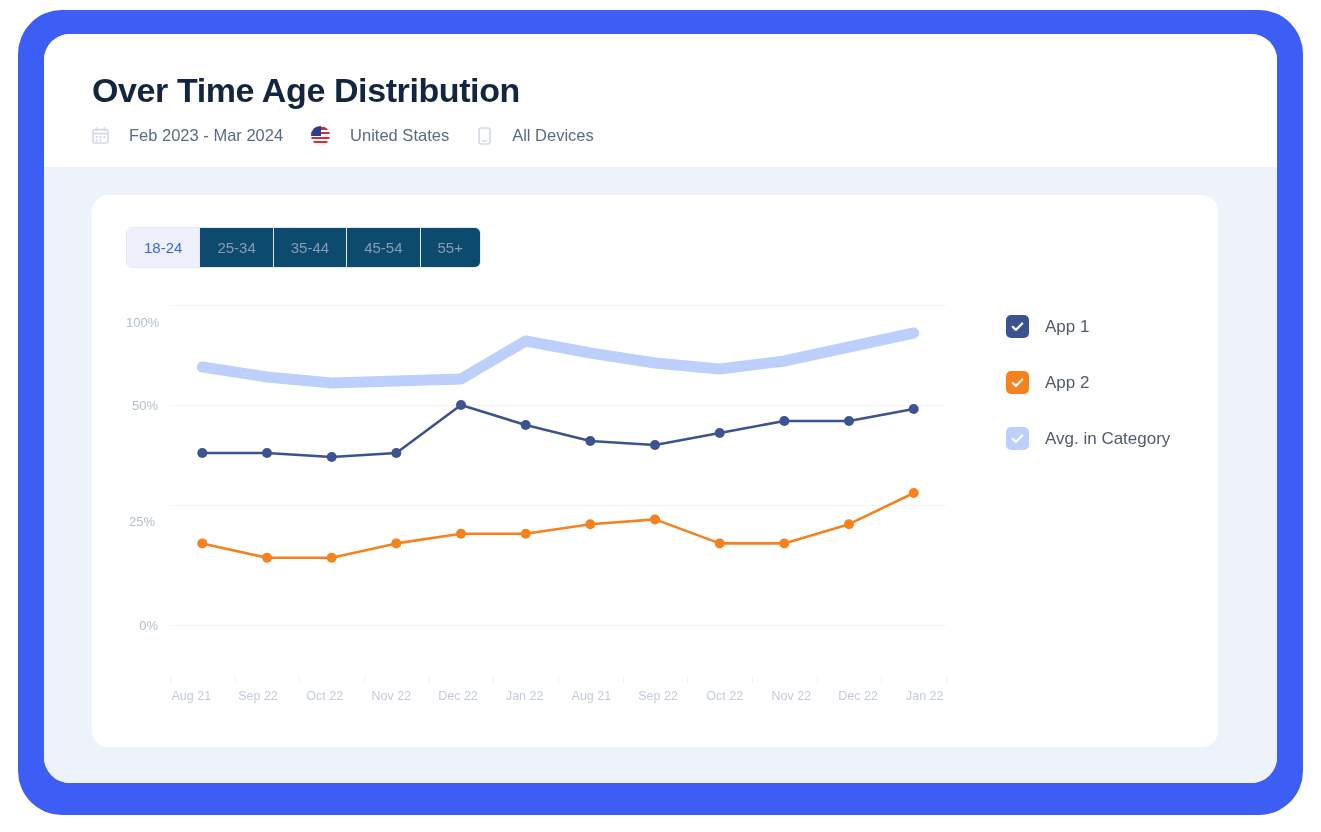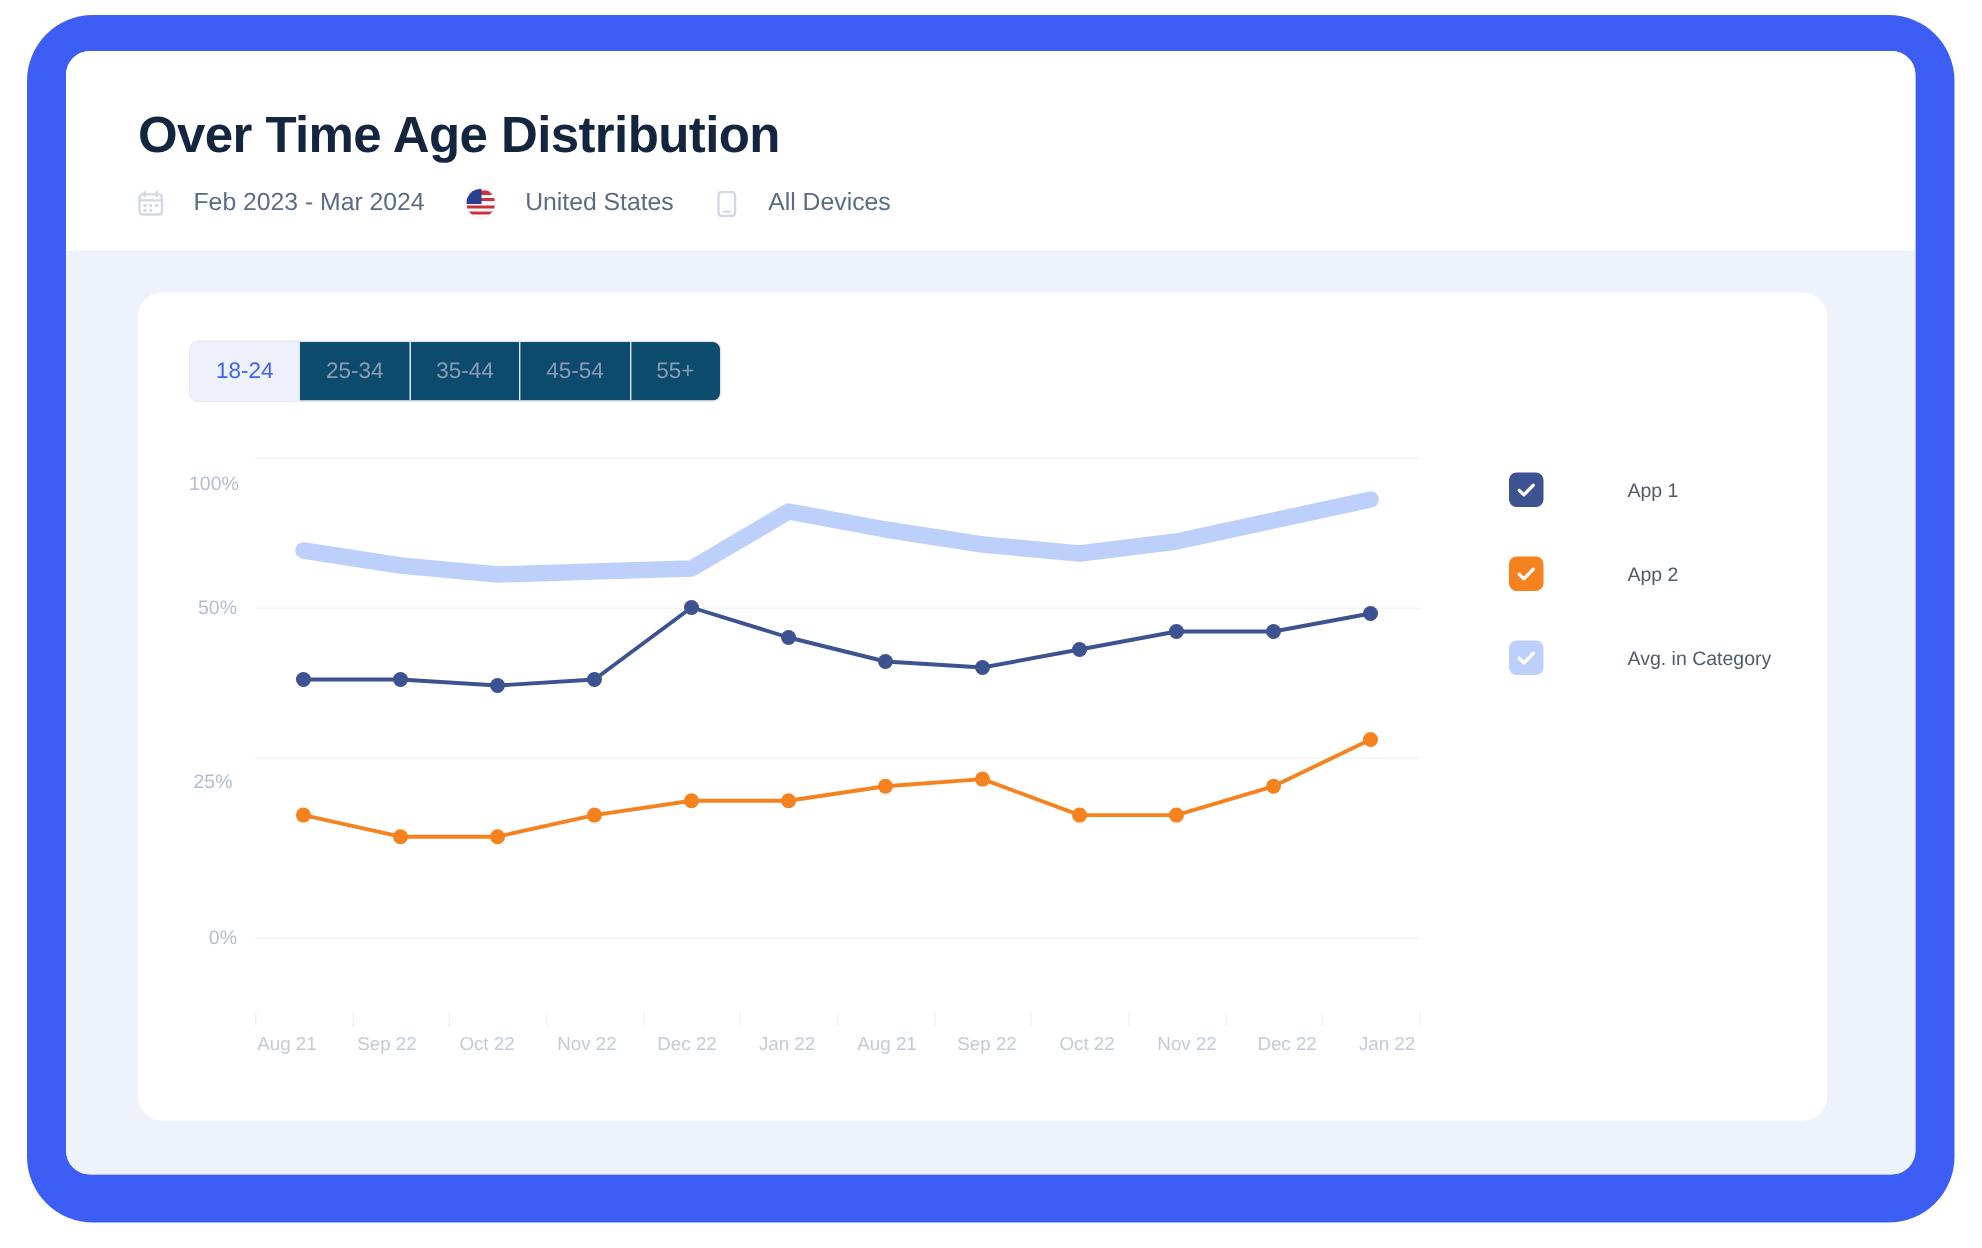--- a/index.html
+++ b/index.html
@@ -33,21 +33,21 @@
     opacity: .30;
     z-index: -1;
   }
 
   
   .app {
     position: absolute;
     left: 44px; top: 34px;
     width: 1233px; height: 749px;
     background: #ffffff;
-    border-radius: 16px;
+    border-radius: 26px;
     overflow: hidden;
     display: flex;
     flex-direction: column;
   }
 
   
   .header {
     background: #ffffff;
     padding: 34px 0 22px 48px;
     flex: 0 0 auto;
@@ -199,24 +199,23 @@
     cursor: pointer;
   }
   .cb {
     width: 23px; height: 23px;
     border-radius: 5px;
     display: flex; align-items: center; justify-content: center;
     flex: 0 0 auto;
   }
   .cb svg { width: 15px; height: 15px; display: block; }
   .legend-label {
-    font-size: 13px;
+    font-size: 17px;
     color: #505b6b;
     white-space: nowrap;
-    margin-left: 40px;
   }
 </style>
 </head>
 <body>
 
 <div class="screen">
   <div class="frame"></div>
 
   <div class="app">
 

